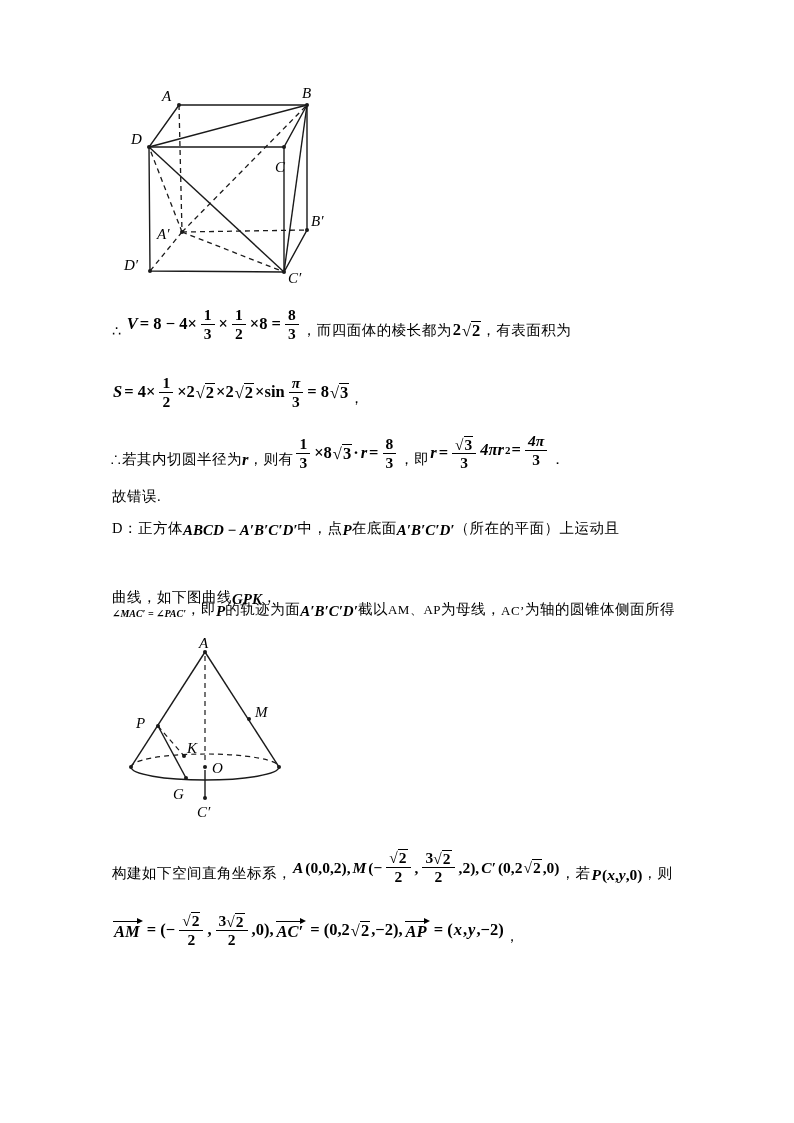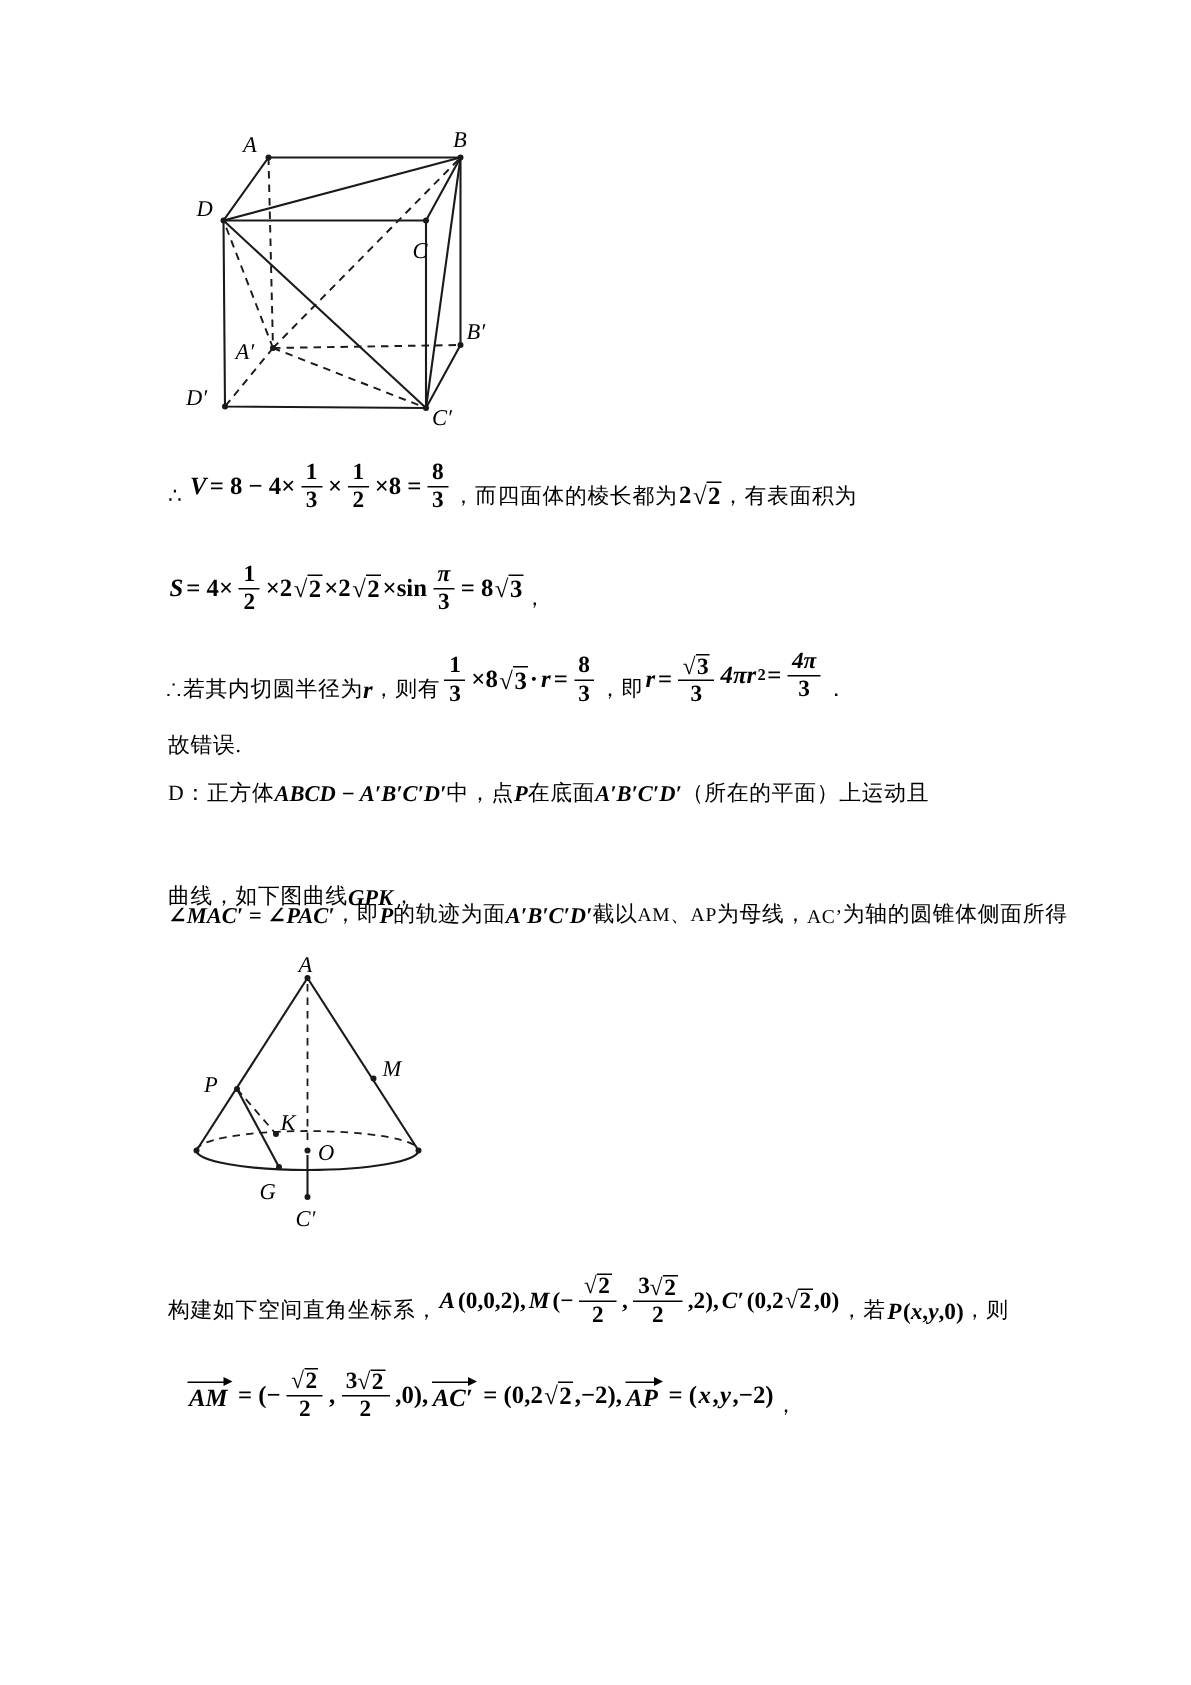--- a/index.html
+++ b/index.html
@@ -188,21 +188,21 @@
     <span class="cn">D：正方体</span>
     <span class="math up3 it pt" style="font-size:15px;font-style:italic;">ABCD − A′B′C′D′</span>
     <span class="cn">中，点</span>
     <span class="math up3 it pt" style="font-size:15px;">P</span>
     <span class="cn">在底面</span>
     <span class="math up3 it pt" style="font-size:15px;">A′B′C′D′</span>
     <span class="cn">（所在的平面）上运动且</span>
   </div>
 
   <div class="ln" style="left:112px;top:555px;">
-    <span class="math up3 it pt" style="font-size:15px;">∠MAC′ = ∠PAC′</span>
+    <span class="math up3 it pt" style="font-size:10px;">∠MAC′ = ∠PAC′</span>
     <span class="cn">，即</span>
     <span class="math up3 it pt" style="font-size:15px;">P</span>
     <span class="cn">的轨迹为面</span>
     <span class="math up3 it pt" style="font-size:15px;">A′B′C′D′</span>
     <span class="cn">截以</span>
     <span class="cn" style="font-size:13px;">AM、AP</span>
     <span class="cn">为母线，</span>
     <span class="cn" style="font-size:13px;margin-top:48px;">AC’</span>
     <span class="cn">为轴的圆锥体侧面所得</span>
   </div>
@@ -289,21 +289,21 @@
       <span class="pt it">P</span>
         <span>(</span>
         <span class="it">x</span>
         <span>,</span>
         <span class="it">y</span>
         <span>,0)</span>
     </span>
     <span class="cn">，则</span>
   </div>
 
-  <div class="ln" style="left:124px;top:912px;">
+  <div class="ln" style="left:112px;top:912px;">
     <span class="math">
       <span class="vec">AM</span>
       <span class="pt">= (−</span>
       <span class="frac">
         <span class="fn">
             <span class="sq">
               <span class="sg">√</span>
               <span class="bd">2</span>
             </span>
           </span>

